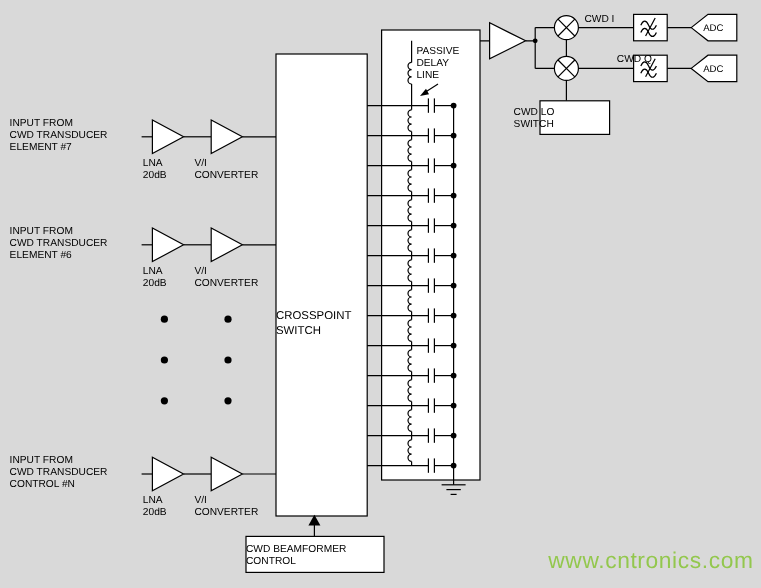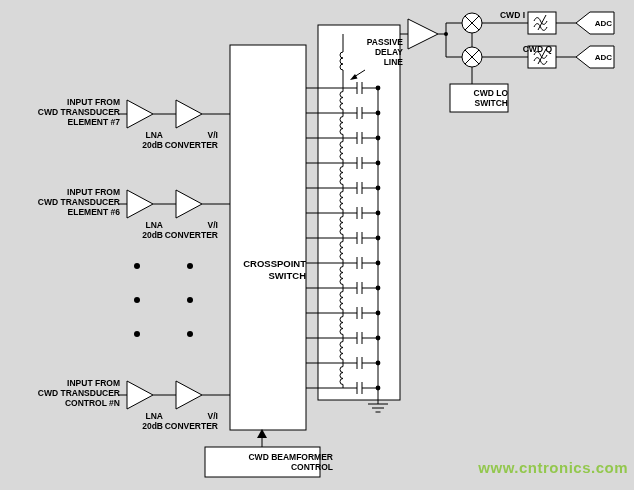--- a/index.html
+++ b/index.html
@@ -1,25 +1,25 @@
 <!DOCTYPE html>
 <html><head>
 <meta charset="utf-8">
 <style>
   *{margin:0;padding:0;box-sizing:border-box}
   html,body{width:634px;height:490px}
   body{font-family:"Liberation Sans",sans-serif;background:#d9d9d9}
   .canvas{position:relative;width:634px;height:490px;background:#d9d9d9;overflow:hidden}
   svg{position:absolute;left:0;top:0}
-  .lbl{position:absolute;font-weight:bold;color:#000;text-align:right;
+  .lbl{position:absolute;font-weight:normal;color:#000;text-align:left;
        font-size:8.5px;line-height:10px;white-space:nowrap}
   .lbl-lg{font-size:9.5px;line-height:12px}
   .lbl-sm{font-size:8px;line-height:9px}
   .watermark{position:absolute;left:452px;top:458px;width:176px;text-align:right;
-       font-size:15px;line-height:20px;color:#8cc63f;opacity:.9;font-weight:bold;
+       font-size:19px;line-height:20px;color:#8cc63f;opacity:.9;font-weight:normal;
        letter-spacing:.5px}
 </style>
 </head>
 <body>
 
 <div class="canvas">
 
 <svg width="634" height="490" viewBox="0 0 634 490">
 
   <g stroke="#000" stroke-width="1" fill="none">
@@ -279,21 +279,21 @@
 
 <div class="lbl lbl-lg" style="left:230px;top:258px;width:76px">
   <div>CROSSPOINT</div>
   <div>SWITCH</div>
 </div>
 
 <div class="lbl" style="left:487px;top:10px;width:38px">CWD I</div>
 <div class="lbl" style="left:514px;top:44px;width:38px">CWD Q</div>
 <div class="lbl lbl-sm" style="left:586px;top:19px;width:26px">ADC</div>
 <div class="lbl lbl-sm" style="left:586px;top:53px;width:26px">ADC</div>
-<div class="lbl" style="left:450px;top:88px;width:58px">
+<div class="lbl" style="left:428px;top:88px;width:58px">
   <div>CWD LO</div>
   <div>SWITCH</div>
 </div>
 
 <div class="lbl" style="left:205px;top:452px;width:128px">
   <div>CWD BEAMFORMER</div>
   <div>CONTROL</div>
 </div>
 
 <div class="watermark">www.cntronics.com</div>

